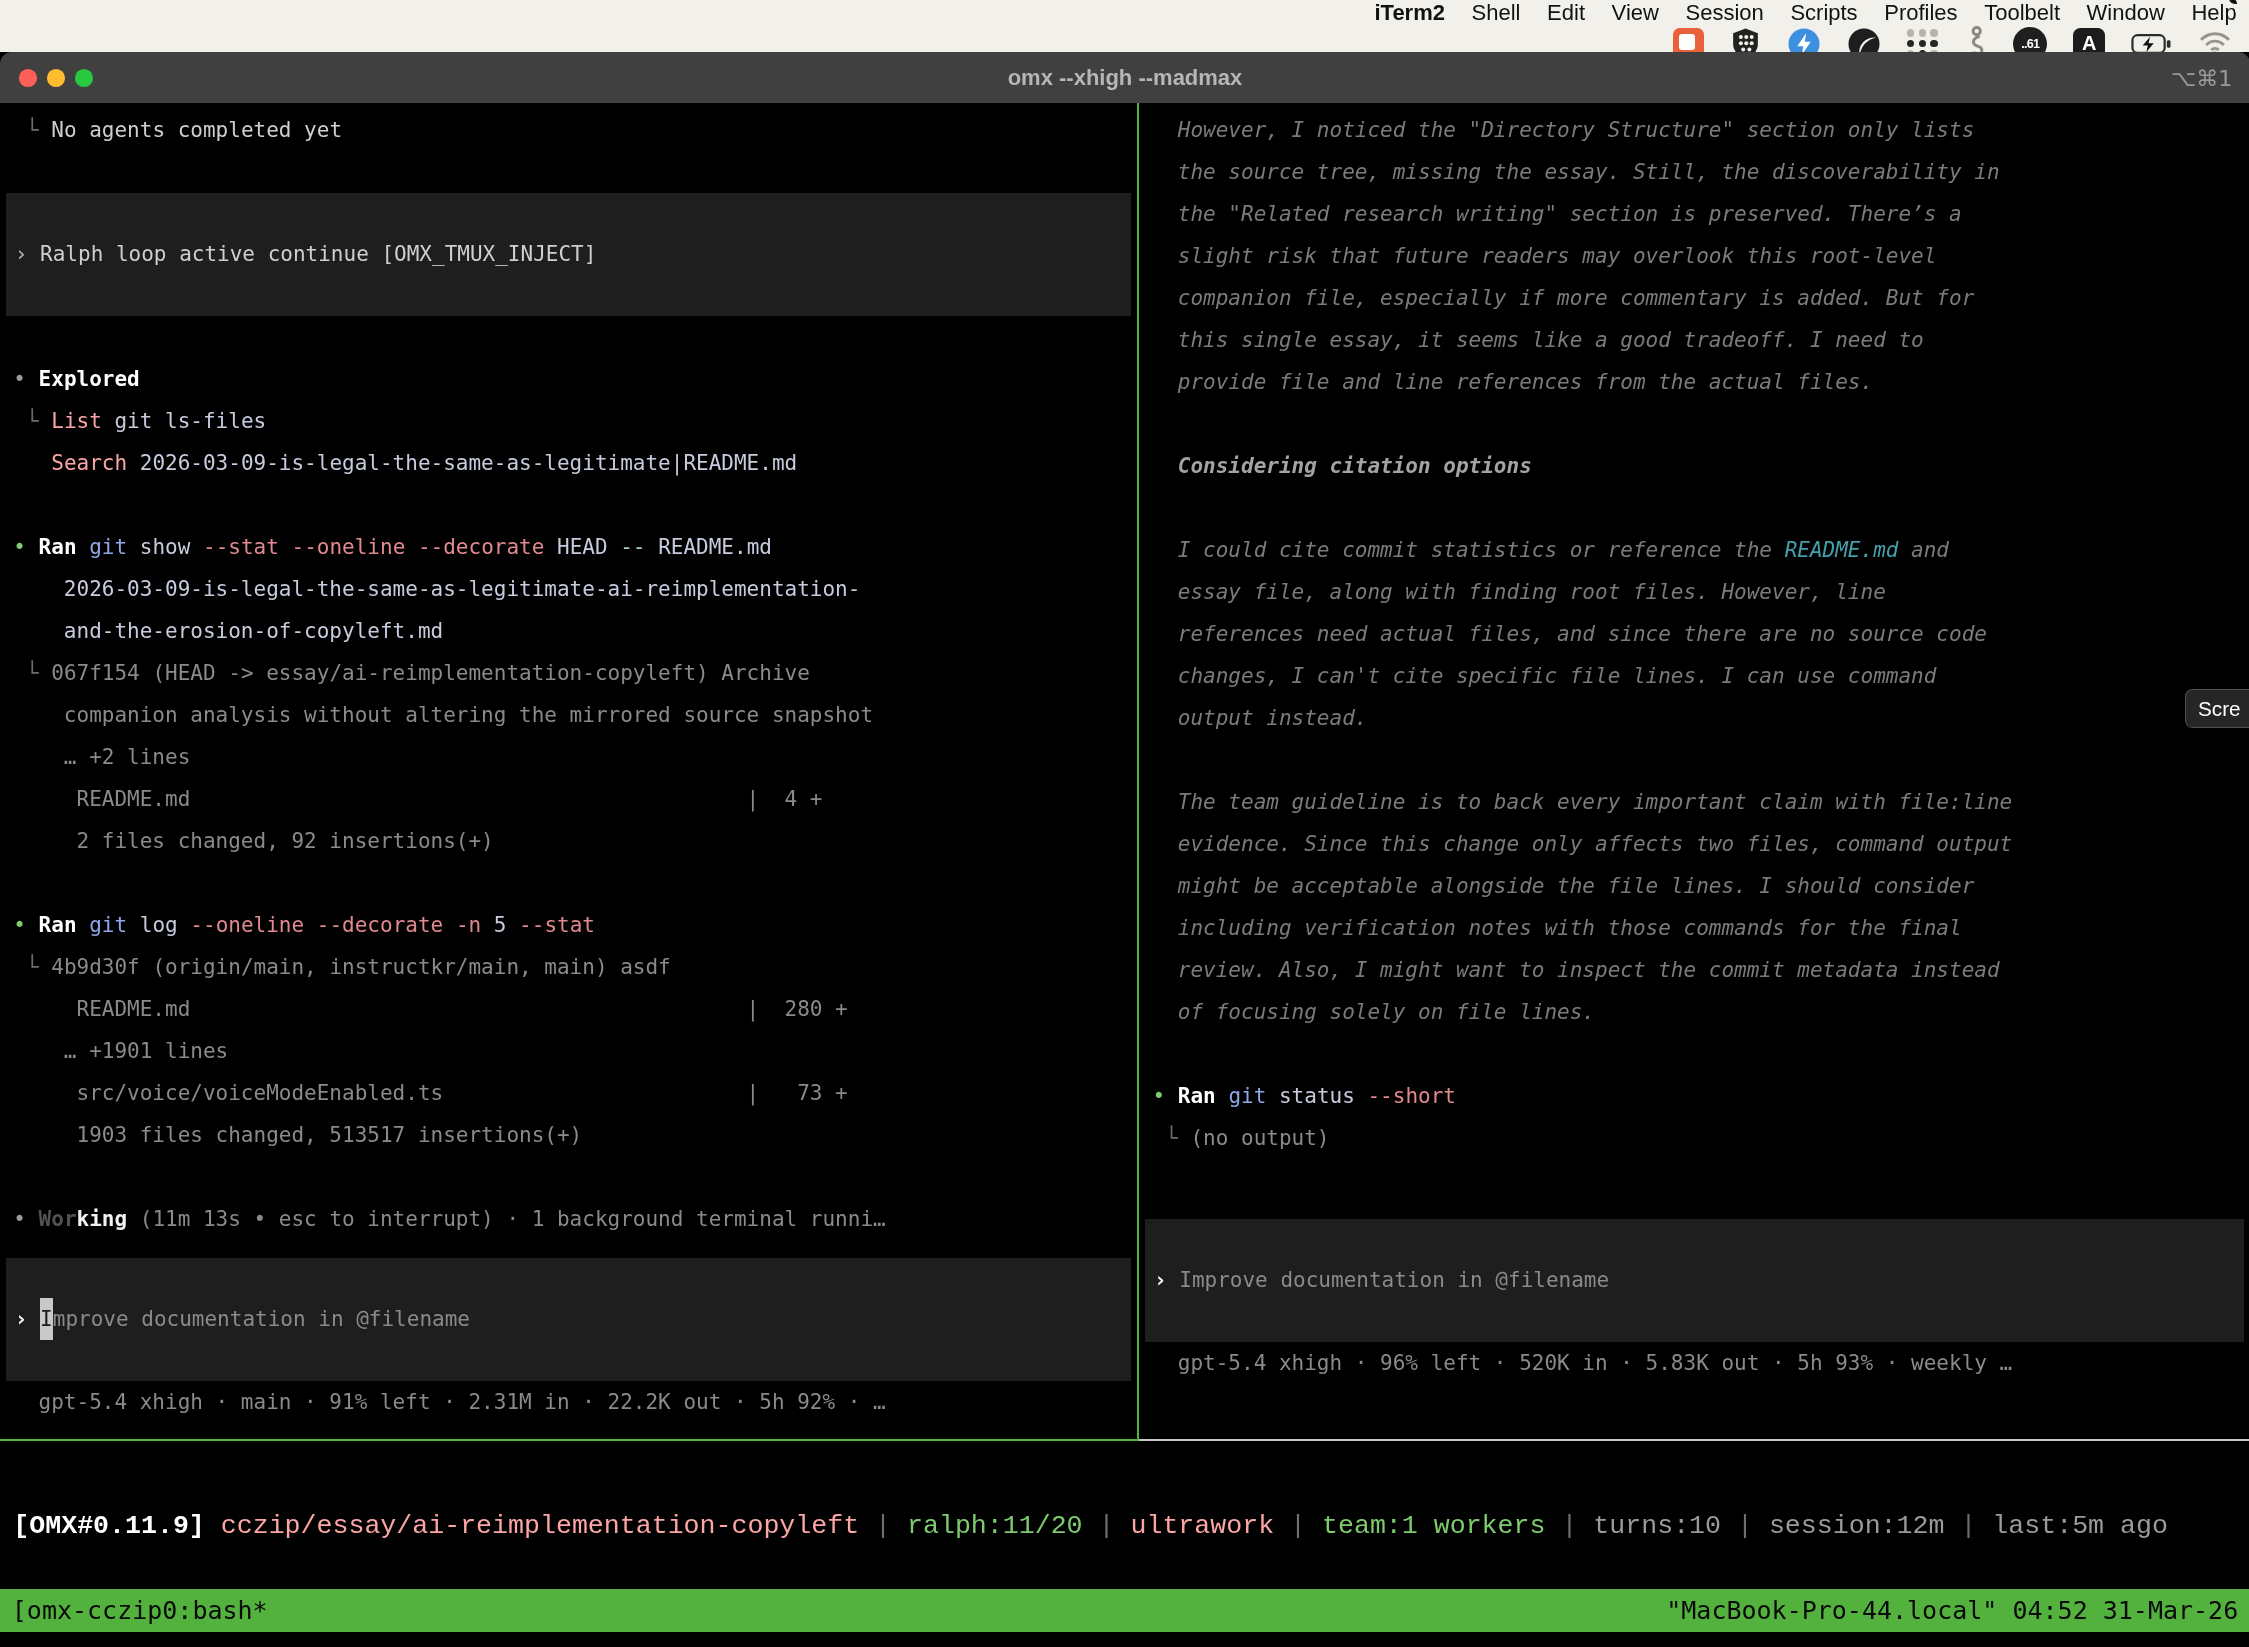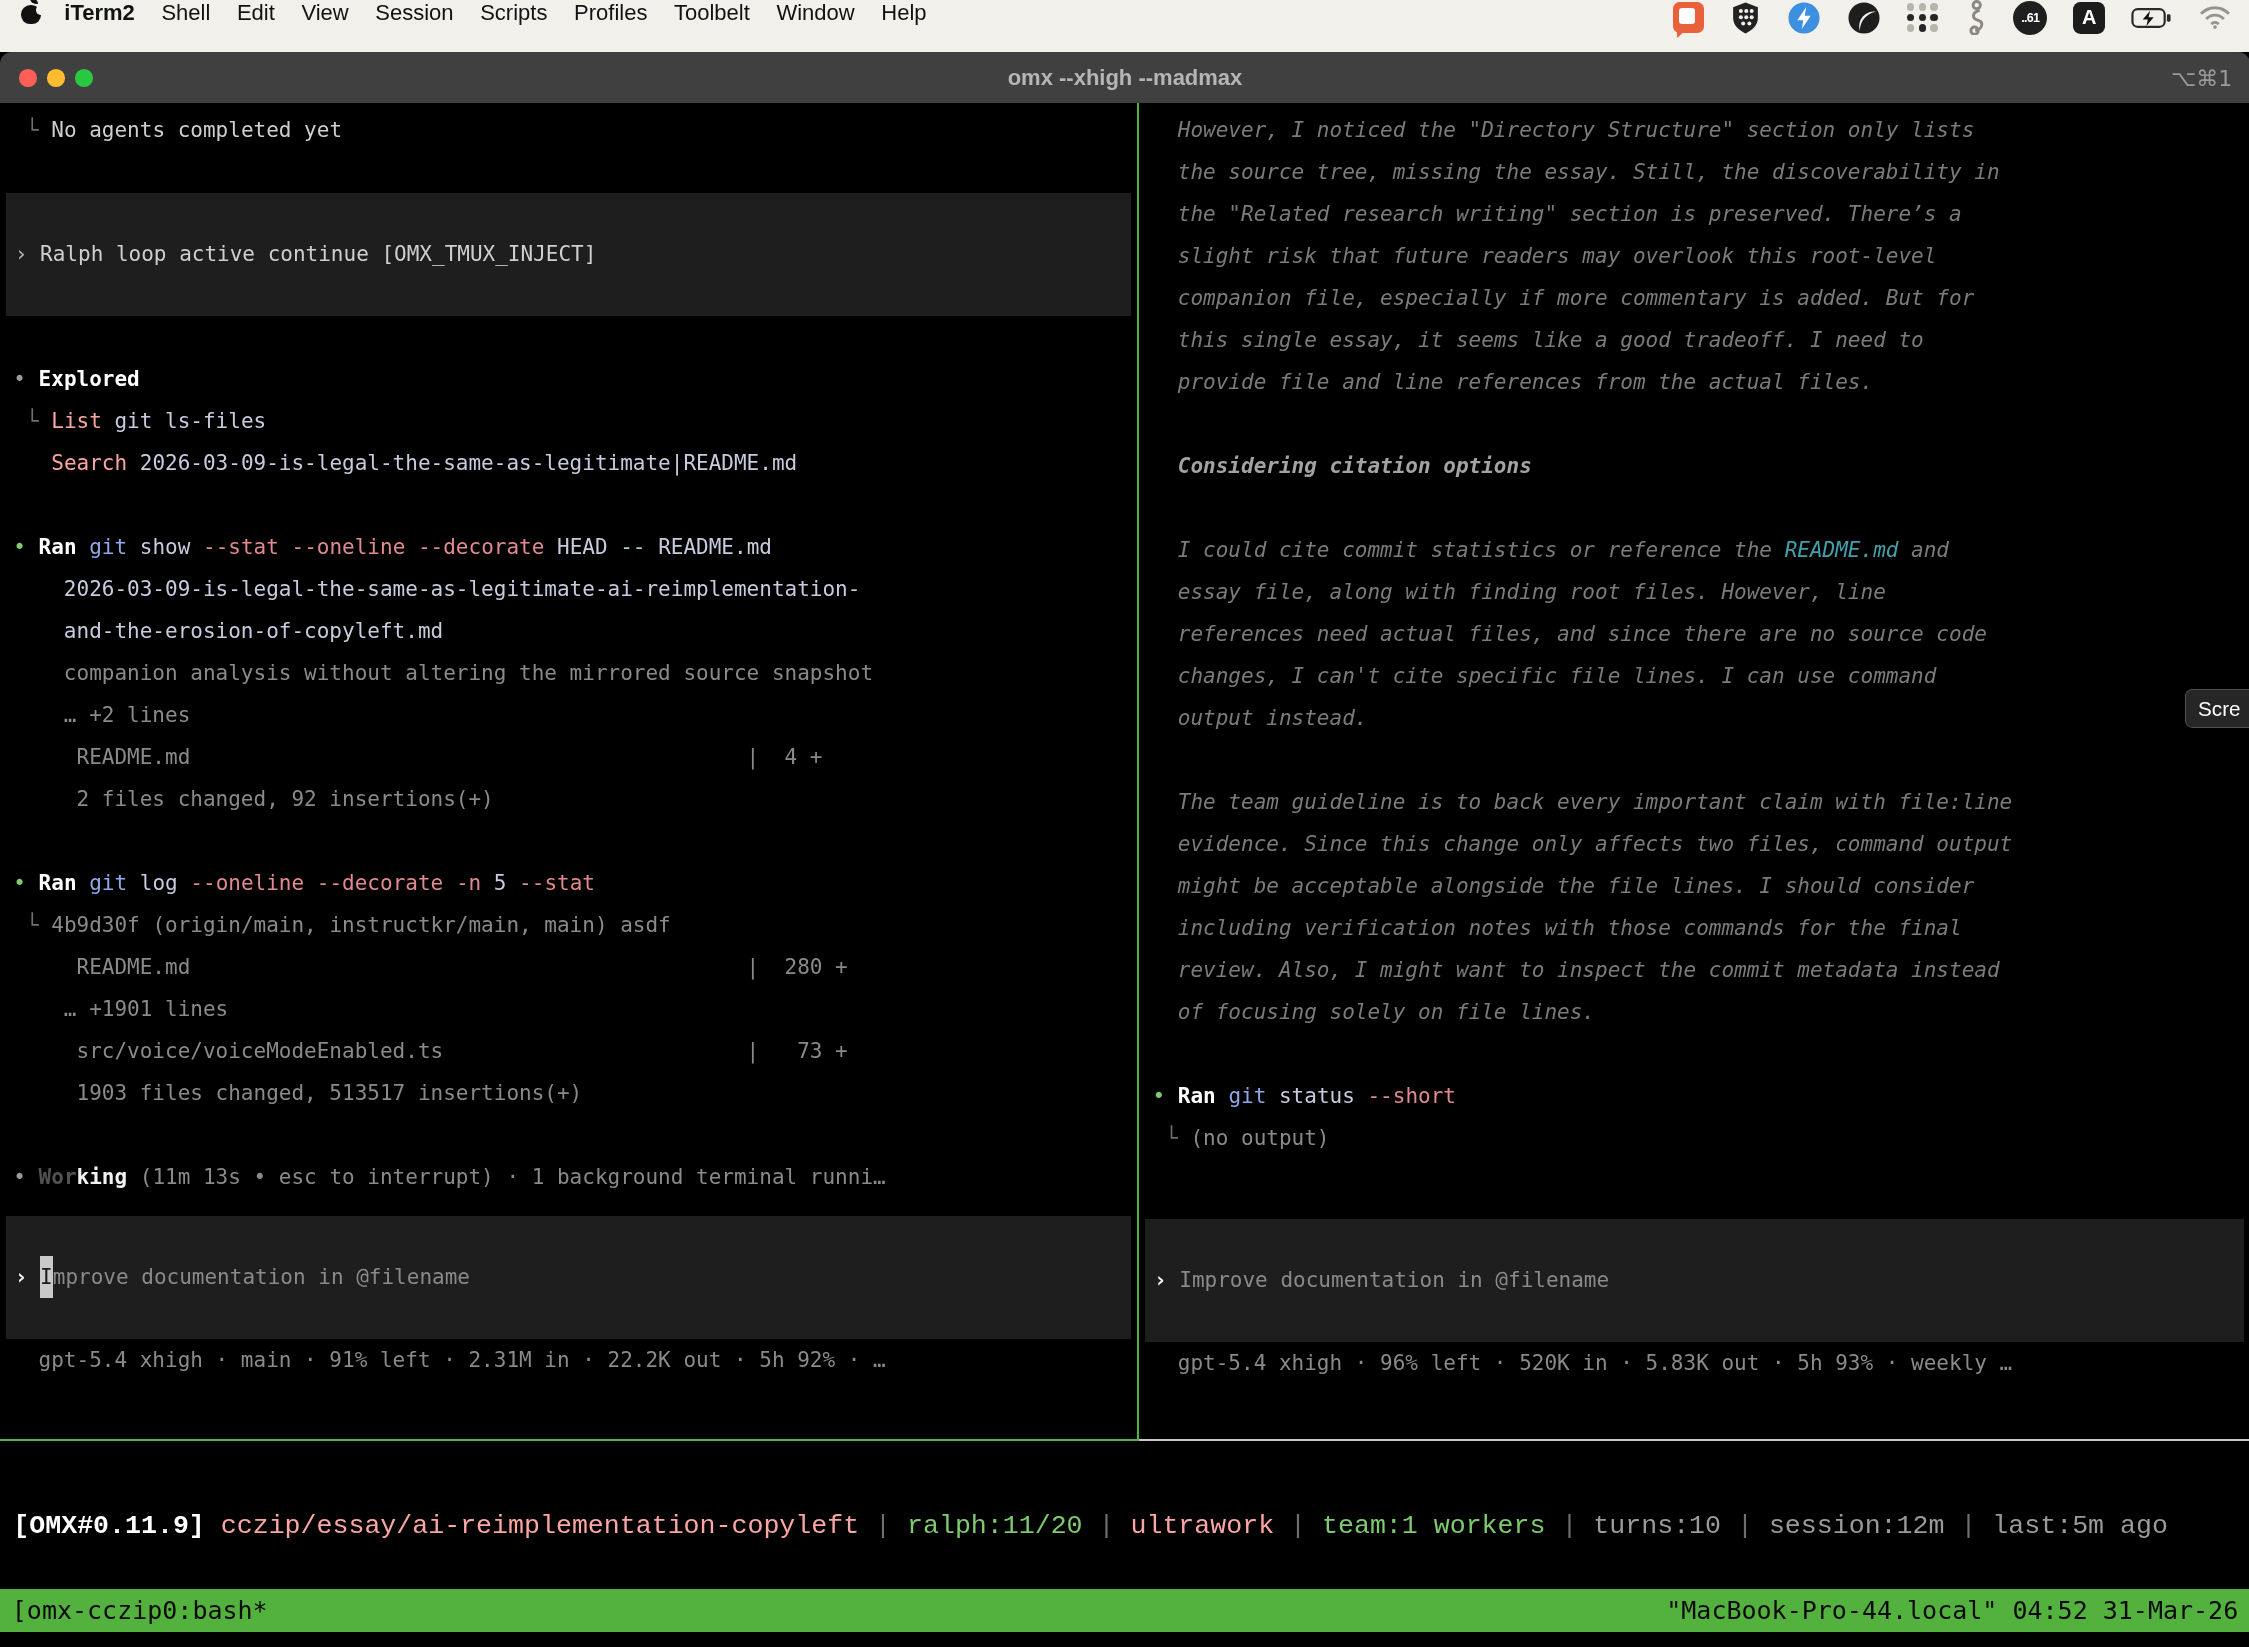--- a/index.html
+++ b/index.html
@@ -1,19 +1,19 @@
 <!DOCTYPE html>
 <html style="font-size:11.8px"><head>
 <meta charset="utf-8">
 <style>
   html,body{margin:0;padding:0;width:2250px;height:1648px;background:#000;overflow:hidden;}
   body{font-family:"Liberation Sans",sans-serif;position:relative;}
 
   
-  .menubar{position:absolute;top:0;left:0;width:2250px;height:52px;background:#f1f0ea;display:flex;align-items:flex-start;padding-left:20.7px;box-sizing:border-box;font-size:22px;color:#121212;}
+  .menubar{position:absolute;top:0;left:0;width:2250px;height:52px;background:#f1f0ea;display:flex;align-items:flex-end;padding-left:20.7px;box-sizing:border-box;font-size:22px;color:#121212;flex-direction:column;}
   .apple{position:relative;width:20px;height:23.6px;margin-right:10.3px;}
   .apple .abody{position:absolute;bottom:0;left:0;width:20px;height:18.5px;background:#111;border-radius:9.6px 9.6px 8.9px 8.9px;}
   .apple .aleaf{position:absolute;top:-2.2px;left:9.6px;width:7.4px;height:6.6px;background:#111;border-radius:0 7.4px 0 7.4px;}
   .apple .abite{position:absolute;right:-4.4px;top:5.2px;width:8.9px;height:9.6px;background:#f1f0ea;border-radius:50%;}
   .menu-items{display:flex;align-items:center;}
   .menu-item{padding:0 13.3px;white-space:nowrap;}
   .menu-item.first{font-weight:bold;}
   .status-icons{margin-left:auto;display:flex;align-items:center;gap:26px;padding-right:17.7px;}
   .sicon{display:flex;align-items:center;justify-content:center;}
   .chatbadge{width:31px;height:31px;position:relative;}
@@ -183,20 +183,21 @@
       <div class="tl">&nbsp;</div>
       <div class="prompt-box"><span class="s-bprompt">› </span><span class="s-lt">Ralph loop active continue [OMX_TMUX_INJECT]</span></div>
       <div class="tl">&nbsp;</div>
       <div class="tl"><span class="s-dot">• </span><span class="s-w">Explored</span></div>
       <div class="tl"><span class="s-tree"> └ </span><span class="s-teal">List</span><span class="s-txt"> git ls-files</span></div>
       <div class="tl"><span class="s-tree">   </span><span class="s-teal">Search</span><span class="s-txt"> 2026-03-09-is-legal-the-same-as-legitimate|README.md</span></div>
       <div class="tl">&nbsp;</div>
       <div class="tl"><span class="s-gb">• </span><span class="s-w">Ran</span><span class="s-txt"> </span><span class="s-blue">git</span><span class="s-txt"> show </span><span class="s-pink">--stat --oneline --decorate</span><span class="s-txt"> HEAD </span><span class="s-mint">--</span><span class="s-txt"> README.md</span></div>
       <div class="tl"><span class="s-txt">    2026-03-09-is-legal-the-same-as-legitimate-ai-reimplementation-</span></div>
       <div class="tl"><span class="s-txt">    and-the-erosion-of-copyleft.md</span></div>
+      <div class="tl"><span class="s-tree"> └ </span><span class="s-gray">067f154 (HEAD -&gt; essay/ai-reimplementation-copyleft) Archive</span></div>
       <div class="tl"><span class="s-gray">    companion analysis without altering the mirrored source snapshot</span></div>
       <div class="tl"><span class="s-gray">    … +2 lines</span></div>
       <div class="tl"><span class="s-gray">     README.md                                            |  4 +</span></div>
       <div class="tl"><span class="s-gray">     2 files changed, 92 insertions(+)</span></div>
       <div class="tl">&nbsp;</div>
       <div class="tl"><span class="s-gb">• </span><span class="s-w">Ran</span><span class="s-txt"> </span><span class="s-blue">git</span><span class="s-txt"> log </span><span class="s-pink">--oneline --decorate</span><span class="s-txt"> </span><span class="s-pink">-n</span><span class="s-txt"> 5 </span><span class="s-pink">--stat</span></div>
       <div class="tl"><span class="s-tree"> └ </span><span class="s-gray">4b9d30f (origin/main, instructkr/main, main) asdf</span></div>
       <div class="tl"><span class="s-gray">     README.md                                            |  280 +</span></div>
       <div class="tl"><span class="s-gray">    … +1901 lines</span></div>
       <div class="tl"><span class="s-gray">     src/voice/voiceModeEnabled.ts                        |   73 +</span></div>

